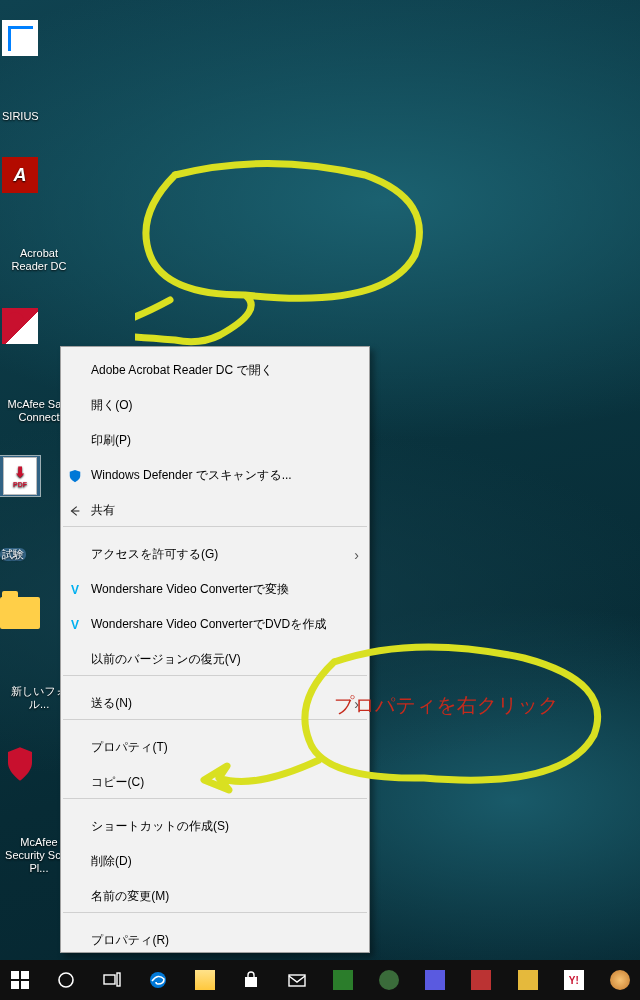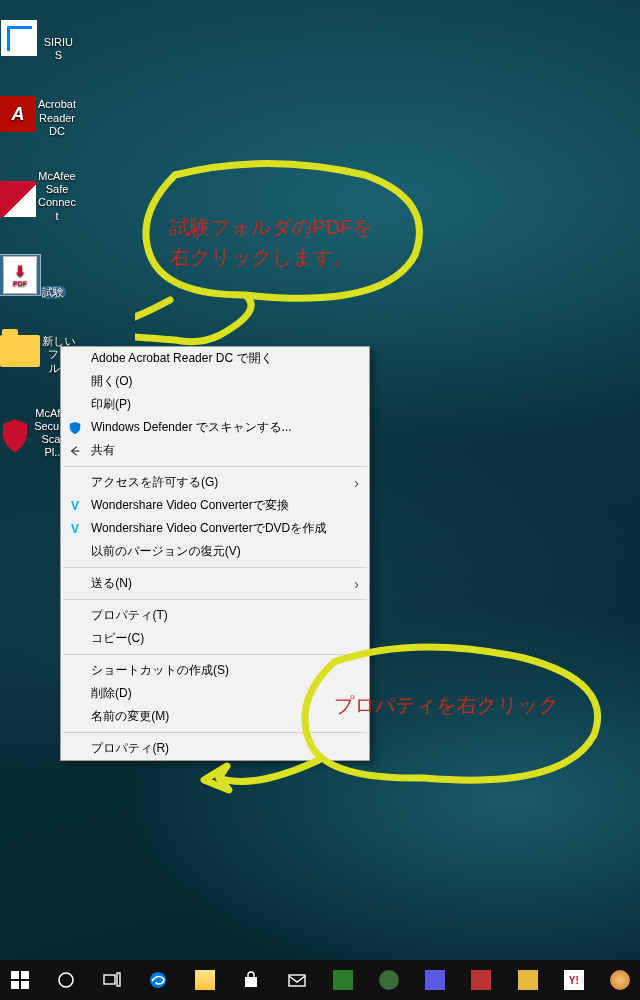--- a/index.html
+++ b/index.html
@@ -23,22 +23,22 @@
   }
   
   .desktop { position: absolute; inset: 0 0 40px 0; z-index: 1; }
   .icon-col {
     position: absolute; left: 0; top: 18px;
     display: flex; flex-direction: column;
     gap: 32px;
   }
   .d-icon {
     width: 78px;
-    display: flex; flex-direction: row; align-items: flex-end;
-    color: #fff; text-shadow: 0 1px 2px #000;
+    display: flex; flex-direction: column; align-items: flex-start;
+    color: #fff; text-shadow: 0 1px 2px #000; gap: 48px;
   }
   .d-icon.selected .glyph { outline: 1px solid rgba(255,255,255,.6); background-color: rgba(120,180,255,.35); }
   .d-icon.selected .lbl  { background: rgba(120,180,255,.35); border-radius: 6px; }
   .d-icon .glyph {
     width: 40px; height: 40px;
     display:flex;align-items:center;justify-content:center;
     margin-bottom: 4px;
   }
   .d-icon .lbl {
     font-size: 11px; text-align: center; line-height: 1.2;
@@ -67,21 +67,21 @@
     width: 308px;
     background: #f2f2f2;
     border: 1px solid #a0a0a0;
     box-shadow: 4px 4px 6px rgba(0,0,0,.35);
     z-index: 3;
     color:#000;
   }
   .ctx .row {
     display:flex; align-items:center;
     height:23px;
-    padding: 0 18px 0 30px;
+    padding: 12px 18px 0 30px;
     position:relative;
     white-space:nowrap;
   }
   .ctx .sep { height:1px; background:#d0d0d0; margin:4px 2px; }
   .ctx .sub::after{
     content:"›"; position:absolute; right:10px; font-size:14px; color:#555;
   }
   .ctx .ic{
     position:absolute; left:6px; width:16px;height:16px;
     display:flex;align-items:center;justify-content:center;
@@ -169,24 +169,20 @@
   </div>
 </div>
 
 <div class="anno" style="left:135px;top:160px;width:300px;height:160px;">
   <svg width="300" height="200" viewBox="0 0 300 200" style="position:absolute;left:0;top:0;">
     <path d="M40 15 Q0 55 15 95 Q30 135 110 135 Q130 150 85 175 Q65 185 40 180 Q-20 175 -45 175
              M110 135 Q250 150 280 95 Q300 40 230 15 Q130 -8 40 15" fill="none" stroke="#d9e021" stroke-width="7" stroke-linecap="round" stroke-linejoin="round"></path>
 
     <path d="M35 140 Q-20 170 -55 170 L-50 160 L-70 172 L-48 180 L-55 170" fill="none" stroke="#d9e021" stroke-width="7" stroke-linecap="round" stroke-linejoin="round"></path>
   </svg>
-  <div style="position:absolute;left:35px;top:52px;">
-    <div class="anno-text">試験フォルダのPDFを</div>
-    <div class="anno-text">右クリックします。</div>
-  </div>
 </div>
 
 <div class="anno" style="left:194px;top:640px;width:420px;height:180px;">
   <svg width="420" height="200" viewBox="0 0 420 200" style="position:absolute;left:0;top:0;">
     <path d="M140 22 Q100 60 115 100 Q128 140 230 138 Q370 150 400 95 Q420 42 330 18 Q220 -6 140 22" fill="none" stroke="#d9e021" stroke-width="7" stroke-linecap="round" stroke-linejoin="round"></path>
 
     <path d="M125 120 Q60 150 25 138 L33 126 L10 140 L35 150 L25 138" fill="none" stroke="#d9e021" stroke-width="7" stroke-linecap="round" stroke-linejoin="round"></path>
   </svg>
   <div style="position:absolute;left:140px;top:50px;">
     <div class="anno-text">プロパティを右クリック</div>

